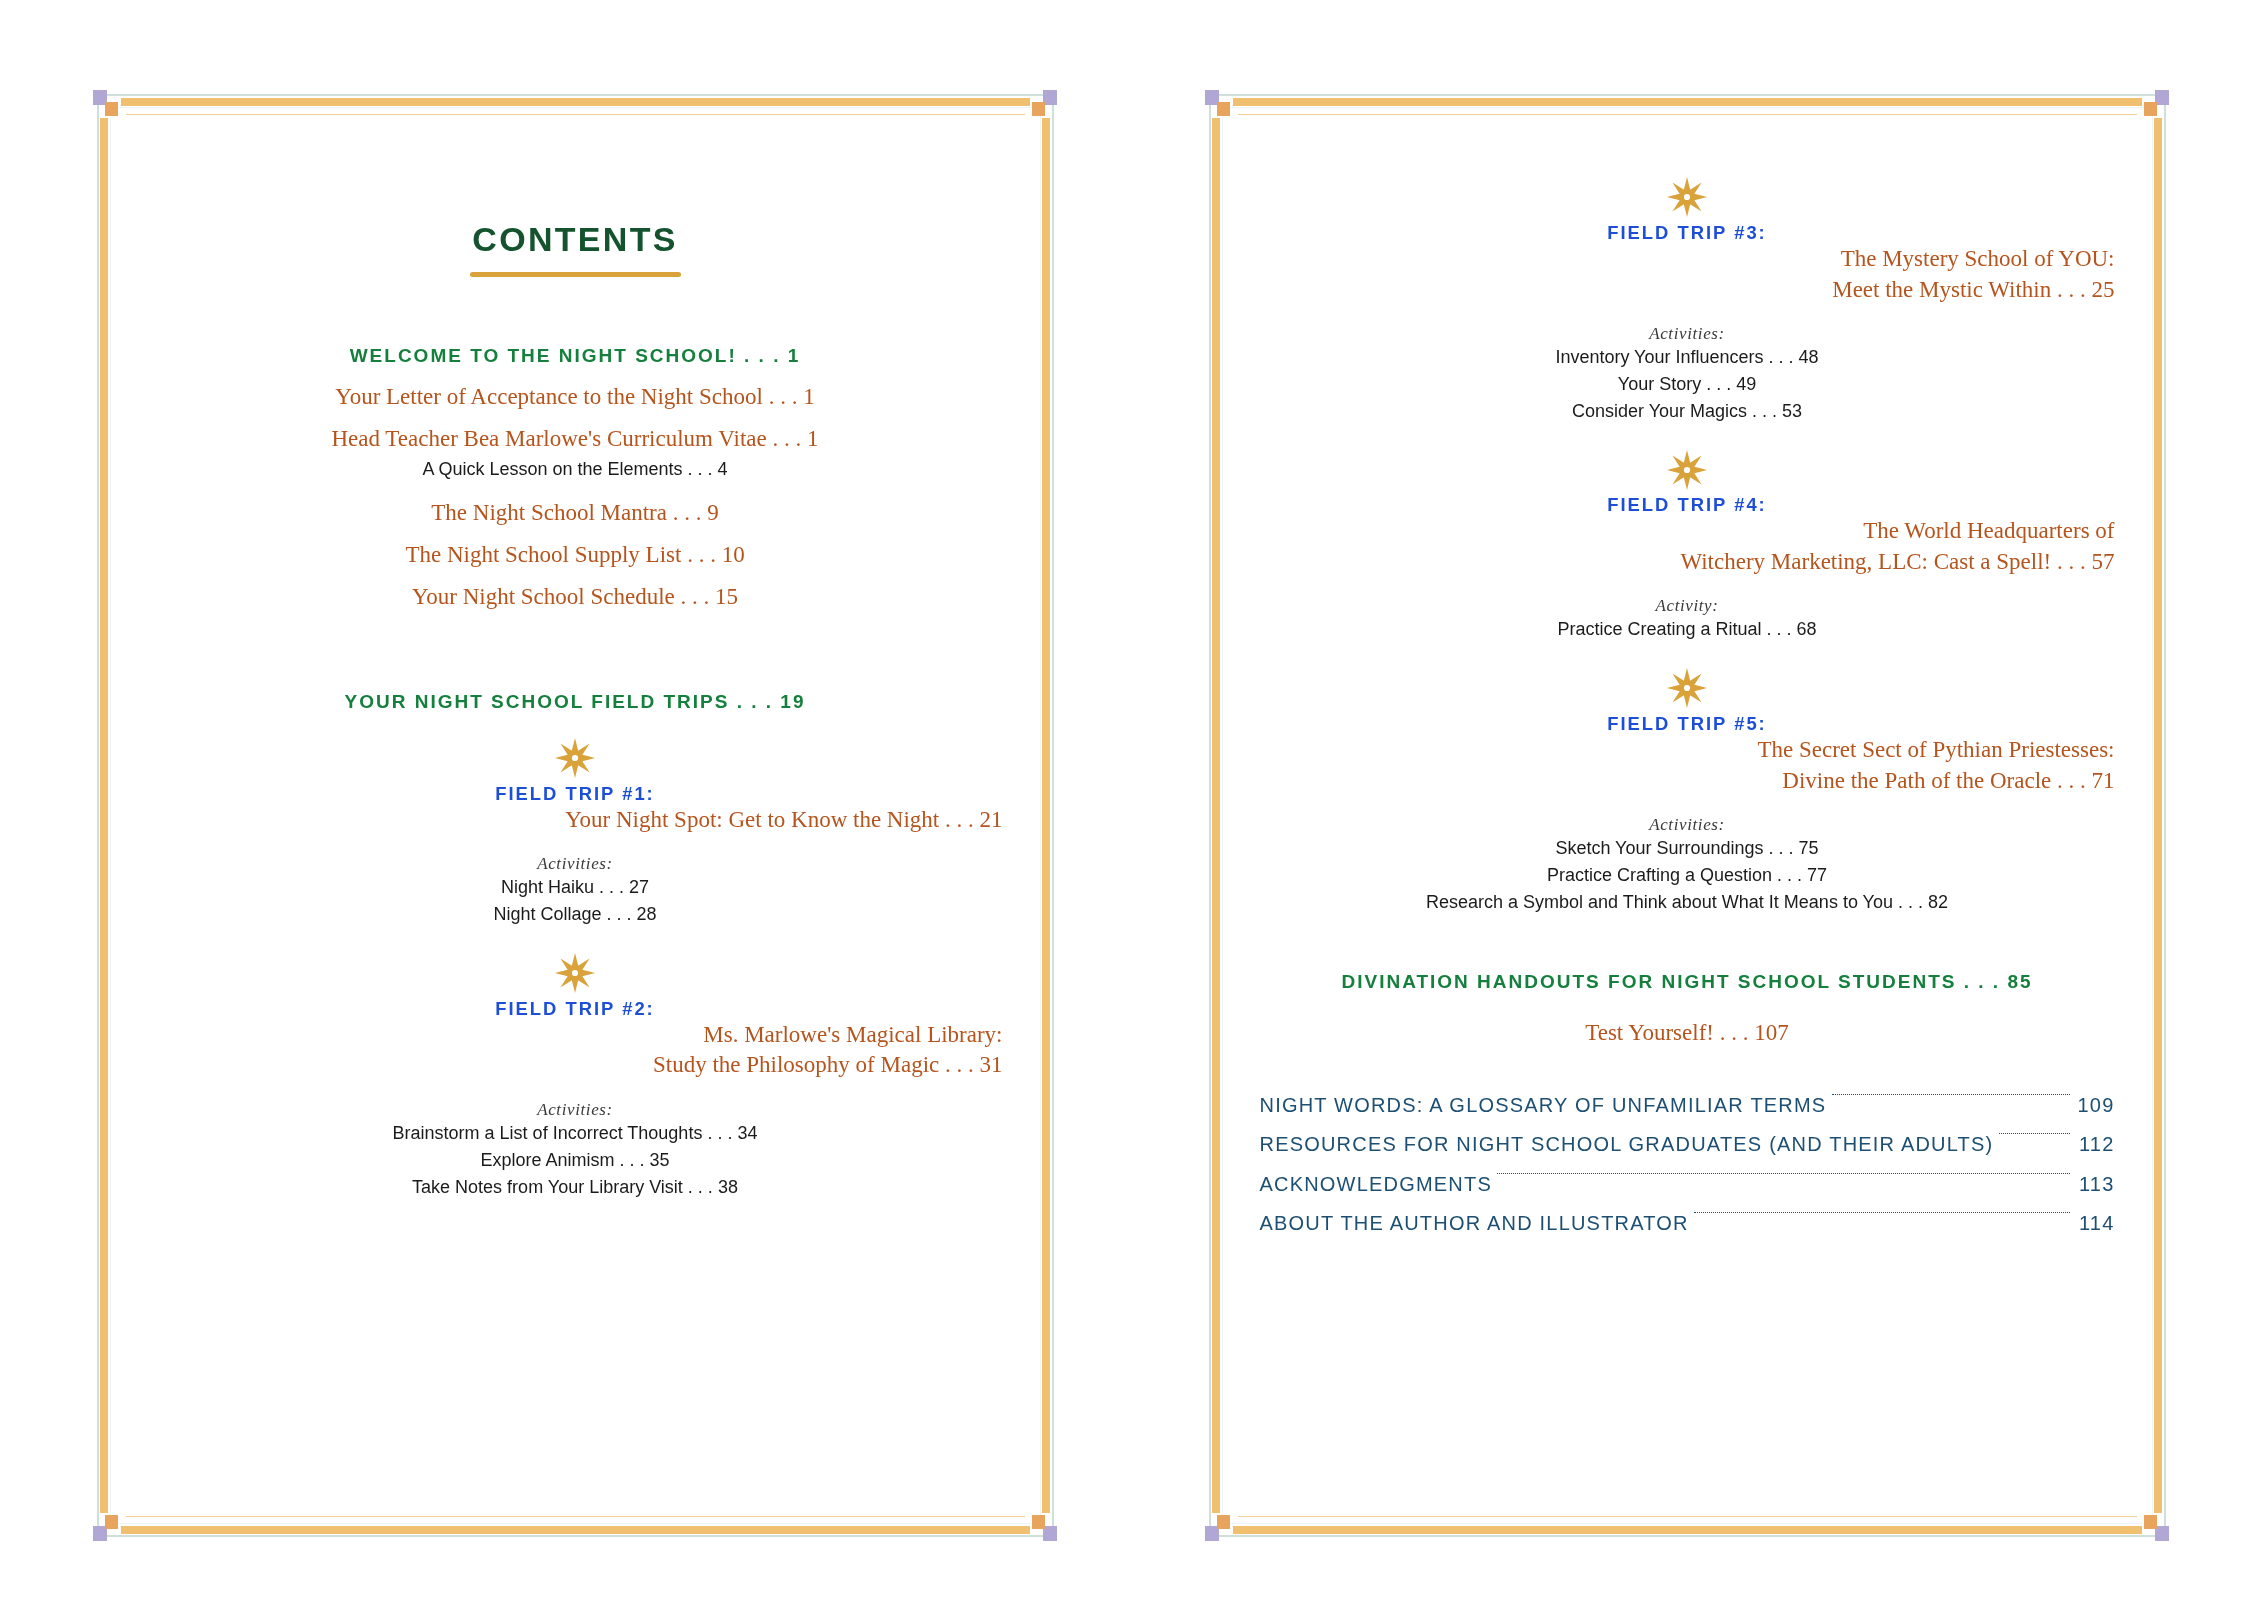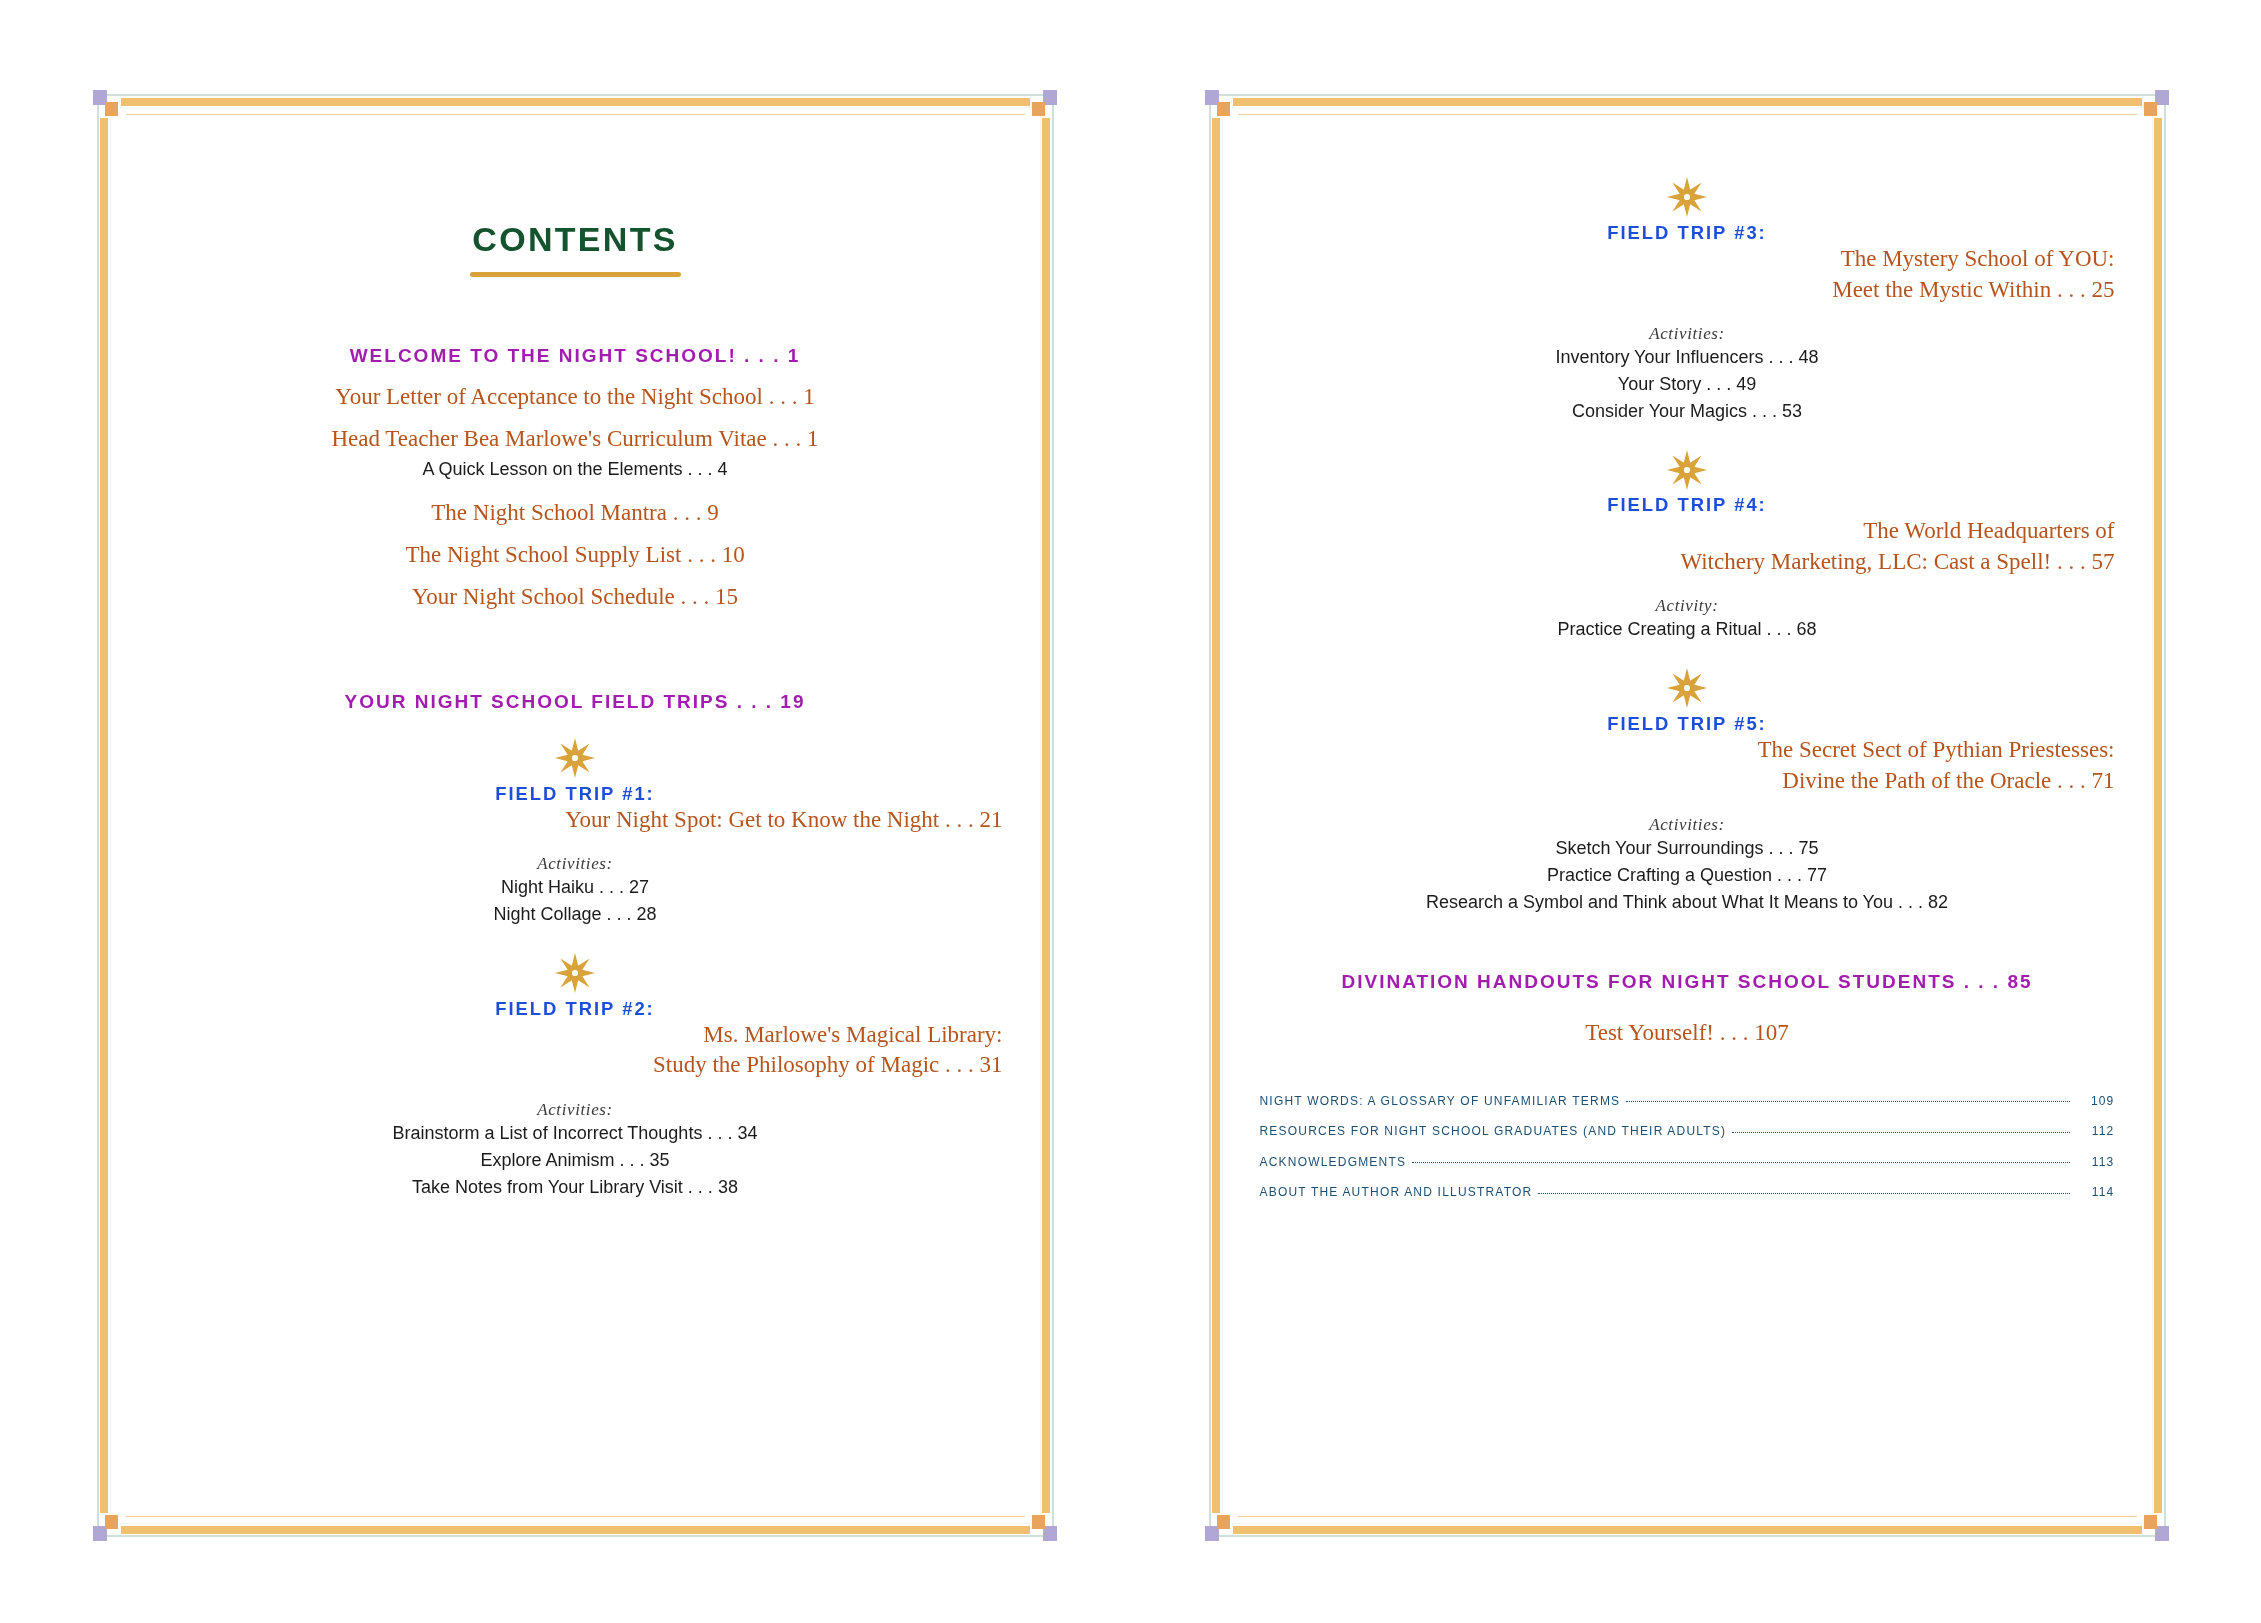--- a/index.html
+++ b/index.html
@@ -113,21 +113,21 @@
     height: 4.6px;
     margin: 13px auto 0 auto;
     background: #d9a23a;
     border-radius: 2.8px;
   }
   .section-head {
     font-family: "Liberation Sans", sans-serif;
     font-weight: bold;
     font-size: 19px;
     letter-spacing: 2px;
-    color: #a21caf;
+    color: #15803d;
   }
   .serif-line {
     font-family: "Liberation Serif", serif;
     font-size: 23px;
     color: #b5541c;
     line-height: 1.42;
   }
   .serif-line.tight { line-height: 1.34; text-align: right; }
   .sans-line {
     font-family: "Liberation Sans", sans-serif;
@@ -137,25 +137,25 @@
   }
   .activities-label {
     font-family: "Liberation Serif", serif;
     font-style: italic;
     font-size: 17px;
     color: #3a3a3a;
     letter-spacing: 0.6px;
   }
   .dots-line {
     font-family: "Liberation Sans", sans-serif;
-    font-size: 12px;
+    font-size: 20px;
     letter-spacing: 1.2px;
     color: #1c4f73;
     display: flex;
-    align-items: flex-end;
+    align-items: flex-start;
     text-align: left;
     white-space: nowrap;
   }
   .dots-line .leader {
     flex: 1 1 auto;
     border-bottom: 1.8px dotted #1c4f73;
     margin: 0 4.6px 5.5px 5.5px;
     min-width: 16.5px;
   }
   .dots-line .pg {

